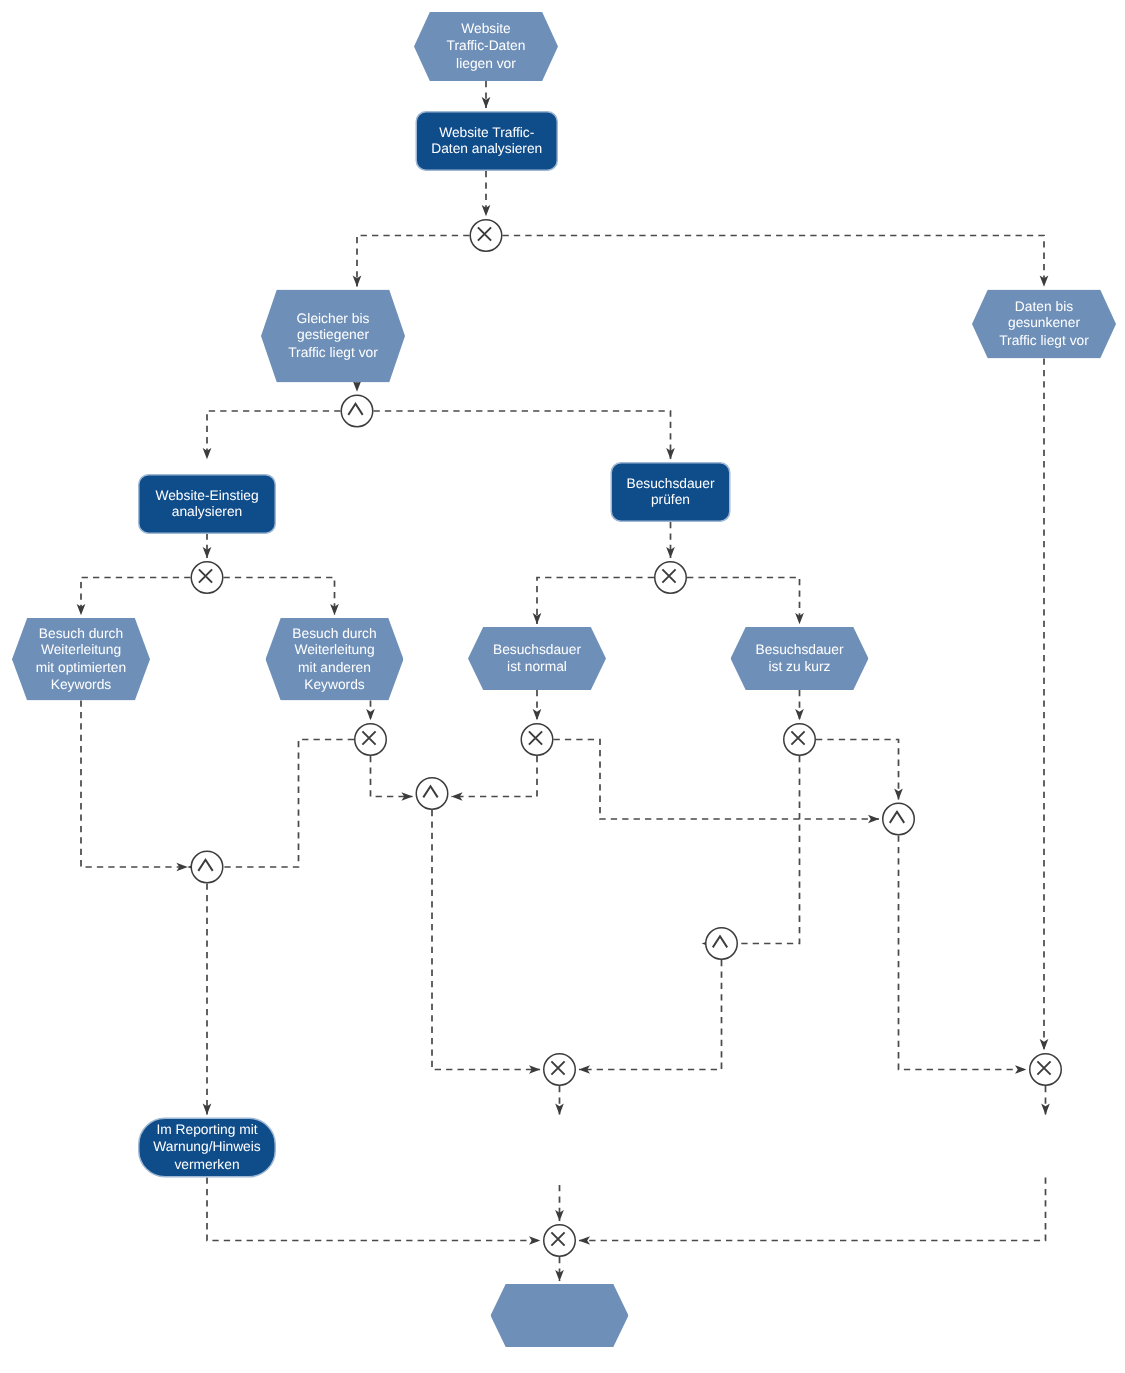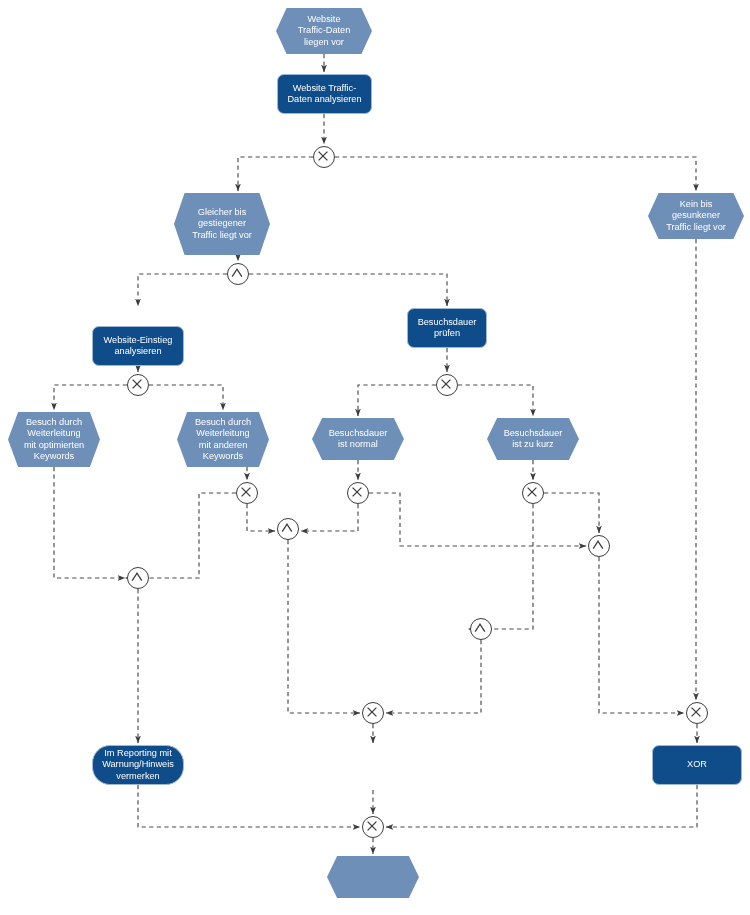--- a/index.html
+++ b/index.html
@@ -160,31 +160,31 @@
   <div class="gateway" style="left:313px;top:146px;">
     <svg viewBox="0 0 20 20">
       <path d="M5.6,5.6 L14.4,14.4 M14.4,5.6 L5.6,14.4" stroke="#3c3c3c" stroke-width="1.3" fill="none"></path>
     </svg>
   </div>
 
   <div class="node event" style="left:174px;top:193px;width:96px;height:62px;">Gleicher bis
 gestiegener
 Traffic liegt vor</div>
 
-  <div class="node event" style="left:648px;top:193px;width:96px;height:46px;">Kein bis
+  <div class="node event" style="left:648px;top:193px;width:96px;height:46px;">Daten bis
 gesunkener
 Traffic liegt vor</div>
 
   <div class="gateway" style="left:227px;top:263px;">
     <svg viewBox="0 0 20 20">
       <path d="M5.2,13.6 L10,6.2 L14.8,13.6" stroke="#3c3c3c" stroke-width="1.3" fill="none"></path>
     </svg>
   </div>
 
-  <div class="node function" style="left:92px;top:326px;width:92px;height:40px;">Website-Einstieg
+  <div class="node function" style="left:92px;top:316px;width:92px;height:40px;">Website-Einstieg
 analysieren</div>
 
   <div class="node function" style="left:407px;top:308px;width:80px;height:40px;">Besuchsdauer
 prüfen</div>
 
   <div class="gateway" style="left:127px;top:374px;">
     <svg viewBox="0 0 20 20">
       <path d="M5.6,5.6 L14.4,14.4 M14.4,5.6 L5.6,14.4" stroke="#3c3c3c" stroke-width="1.3" fill="none"></path>
     </svg>
   </div>
@@ -263,21 +263,20 @@
     <svg viewBox="0 0 20 20">
       <path d="M5.6,5.6 L14.4,14.4 M14.4,5.6 L5.6,14.4" stroke="#3c3c3c" stroke-width="1.3" fill="none"></path>
     </svg>
   </div>
 
   <div class="node function" style="left:92px;top:745px;width:92px;height:40px;border-radius:18px;">Im Reporting mit
 Warnung/Hinweis
 vermerken</div>
 
 
-  <div class="node function" style="left:652px;top:745px;width:90px;height:40px;">XOR</div>
 
   <div class="gateway" style="left:362px;top:816px;">
     <svg viewBox="0 0 20 20">
       <path d="M5.6,5.6 L14.4,14.4 M14.4,5.6 L5.6,14.4" stroke="#3c3c3c" stroke-width="1.3" fill="none"></path>
     </svg>
   </div>
 
   <div class="node event" style="left:327px;top:856px;width:92px;height:42px;"></div>
 
 </div>

